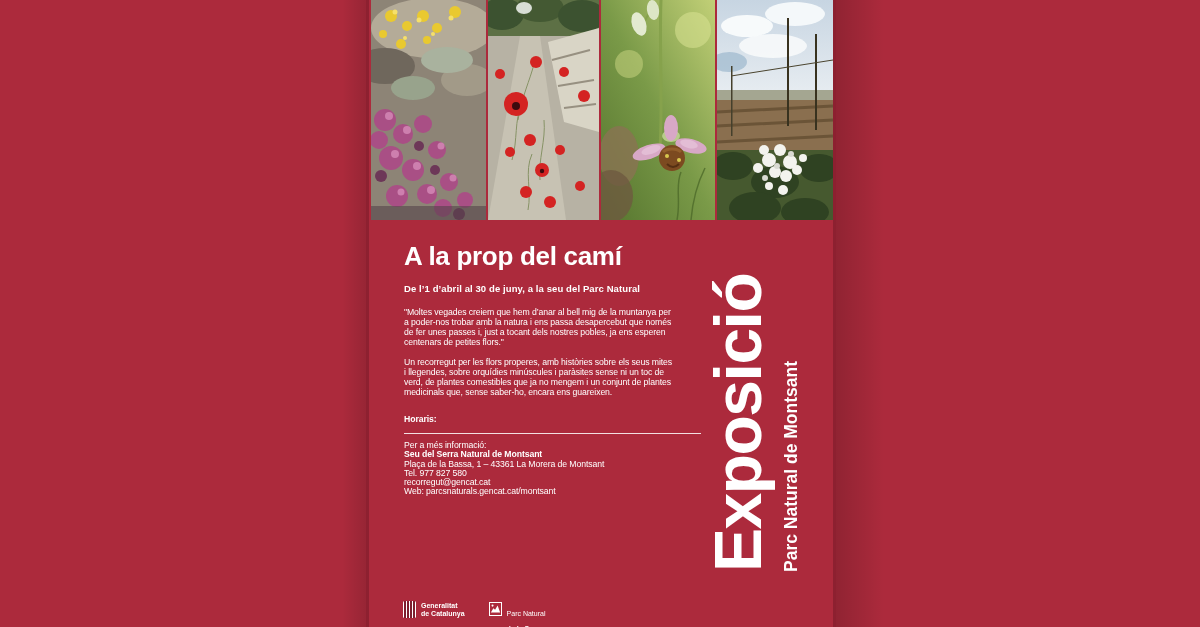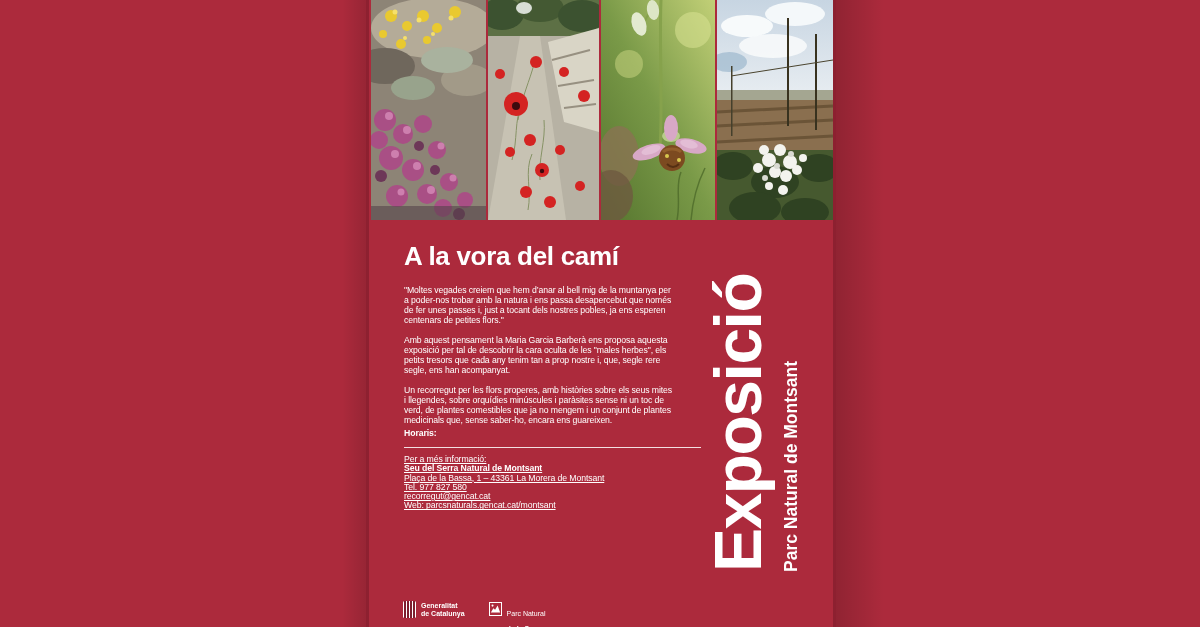--- a/index.html
+++ b/index.html
@@ -22,26 +22,26 @@
   .photo{height:220px;overflow:hidden;background:#888;}
   .photo svg{display:block;width:100%;height:100%;}
   .photo.p1{width:115px;}.photo.p2{width:111px;}.photo.p3{width:114px;}.photo.p4{width:116px;}
 
   
   .content{position:absolute;left:404px;top:241px;width:300px;}
   .title{font-size:26px;font-weight:bold;margin:0;letter-spacing:-0.3px;}
   .subtitle{font-size:9.5px;font-weight:bold;margin-top:11px;letter-spacing:0.1px;}
   .para{font-size:8.7px;line-height:10px;margin:10px 0 0;white-space:pre;letter-spacing:-0.1px;}
   .para.first{margin-top:13px;}
-  .schedule{margin-top:3px;font-size:8.7px;line-height:10px;letter-spacing:-0.1px;}
+  .schedule{margin-top:17px;font-size:8.7px;line-height:10px;letter-spacing:-0.1px;}
   .schedule .heading{font-weight:bold;}
   .schedule .lines{white-space:pre;}
   .divider{border:none;border-top:1px solid rgba(255,255,255,0.85);width:297px;margin:9px 0 7px 0;}
   .info{font-size:8.7px;line-height:9.3px;letter-spacing:-0.1px;}
-  .info div{white-space:pre;text-decoration:underline;}
+  .info div{white-space:pre;}
   .info .venue{font-weight:bold;}
 
   
   .vert{writing-mode:vertical-rl;transform:rotate(180deg);position:absolute;
         font-weight:bold;white-space:nowrap;}
   .expo-big{left:697px;top:226px;height:346px;width:82px;font-size:66px;
             letter-spacing:-1.5px;line-height:82px;}
   .expo-small{left:780px;top:226px;height:346px;width:23px;font-size:17.5px;line-height:23px;}
 
   
@@ -245,29 +245,26 @@
         <g fill="#d9dad2">
           <circle cx="60" cy="166" r="3"></circle>
             <circle cx="74" cy="154" r="3"></circle>
             <circle cx="48" cy="178" r="3"></circle>
         </g>
       </svg>
     </div>
   </div>
 
   <div class="content">
-    <h1 class="title">A la vora del camí</h1>
+    <h1 class="title">A la prop del camí</h1>
+    <div class="subtitle">De l’1 d’abril al 30 de juny, a la seu del Parc Natural</div>
     <p class="para first">"Moltes vegades creiem que hem d’anar al bell mig de la muntanya per
 a poder-nos trobar amb la natura i ens passa desapercebut que només
 de fer unes passes i, just a tocant dels nostres pobles, ja ens esperen
 centenars de petites flors."</p>
-    <p class="para">Amb aquest pensament la Maria Garcia Barberà ens proposa aquesta
-exposició per tal de descobrir la cara oculta de les "males herbes", els
-petits tresors que cada any tenim tan a prop nostre i, que, segle rere
-segle, ens han acompanyat.</p>
     <p class="para">Un recorregut per les flors properes, amb històries sobre els seus mites
 i llegendes, sobre orquídies minúscules i paràsites sense ni un toc de
 verd, de plantes comestibles que ja no mengem i un conjunt de plantes
 medicinals que, sense saber-ho, encara ens guareixen.</p>
     <div class="schedule">
       <div class="heading">Horaris:</div>
     </div>
     <hr class="divider">
     <div class="info">
       <div>Per a més informació:</div>

